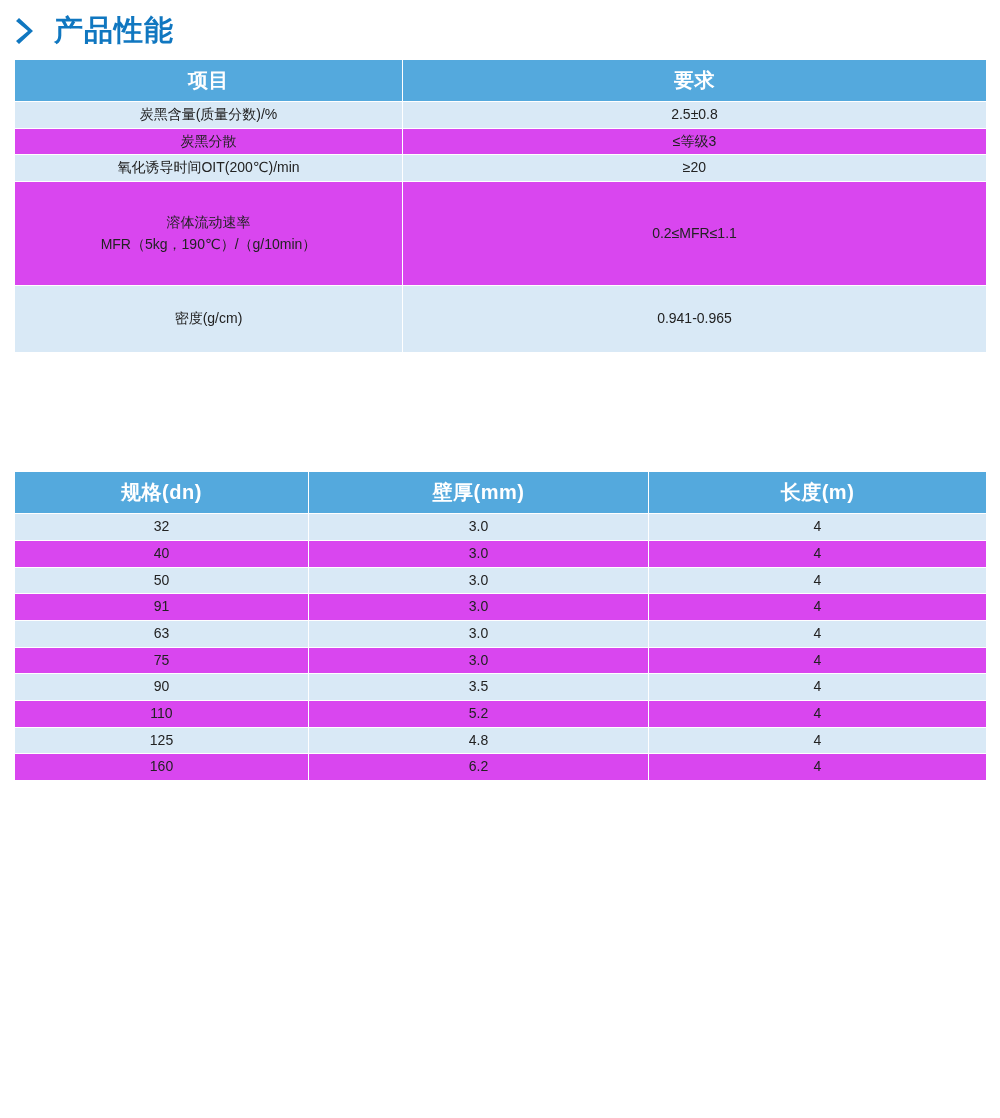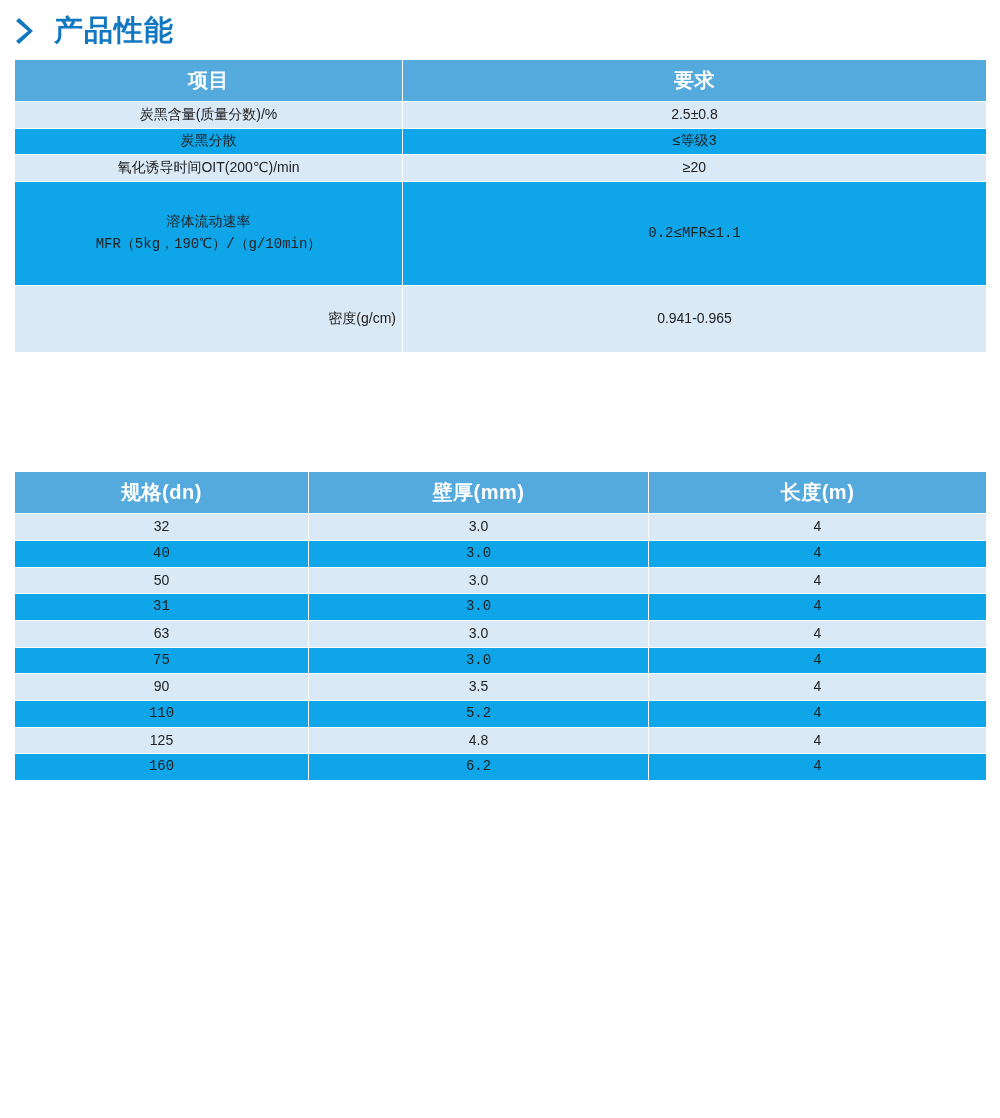--- a/index.html
+++ b/index.html
@@ -60,21 +60,21 @@
   }
   table.data-table td {
     font-size: 14px;
     color: #222222;
     text-align: center;
     border: 1px solid #ffffff;
     padding: 2px 6px;
     line-height: 1.55;
   }
   table.data-table tr.row-odd td { background: #d9e9f6; }
-  table.data-table tr.row-even td { background: #0ea5e9; font-family: Liberation Mono, monospace; }
+  table.data-table tr.row-even td { background: #d946ef; }
 
   .cell-multiline { white-space: pre-line; }
 
   
   .spacer-top { height: 16px; }
   .gap-between { height: 104px; }
   .gap-head-table { height: 14px; }
 </style>
 </head>
 <body>
@@ -117,21 +117,21 @@
       <tr class="row-odd">
         <td>氧化诱导时间OIT(200℃)/min</td>
         <td>≥20</td>
       </tr>
       <tr class="row-even">
         <td class="cell-multiline" style="padding:30px 6px;">溶体流动速率
 MFR（5kg，190℃）/（g/10min）</td>
         <td>0.2≤MFR≤1.1</td>
       </tr>
       <tr class="row-odd">
-        <td style="padding:22px 6px;text-align:right;">密度(g/cm)</td>
+        <td style="padding:22px 6px;">密度(g/cm)</td>
         <td>0.941-0.965</td>
       </tr>
     </tbody>
   </table>
 
   <div class="gap-between"></div>
 
 
   <div class="gap-head-table"></div>
 
@@ -158,21 +158,21 @@
         <td>40</td>
         <td>3.0</td>
         <td>4</td>
       </tr>
       <tr class="row-odd">
         <td>50</td>
         <td>3.0</td>
         <td>4</td>
       </tr>
       <tr class="row-even">
-        <td>31</td>
+        <td>91</td>
         <td>3.0</td>
         <td>4</td>
       </tr>
       <tr class="row-odd">
         <td>63</td>
         <td>3.0</td>
         <td>4</td>
       </tr>
       <tr class="row-even">
         <td>75</td>

